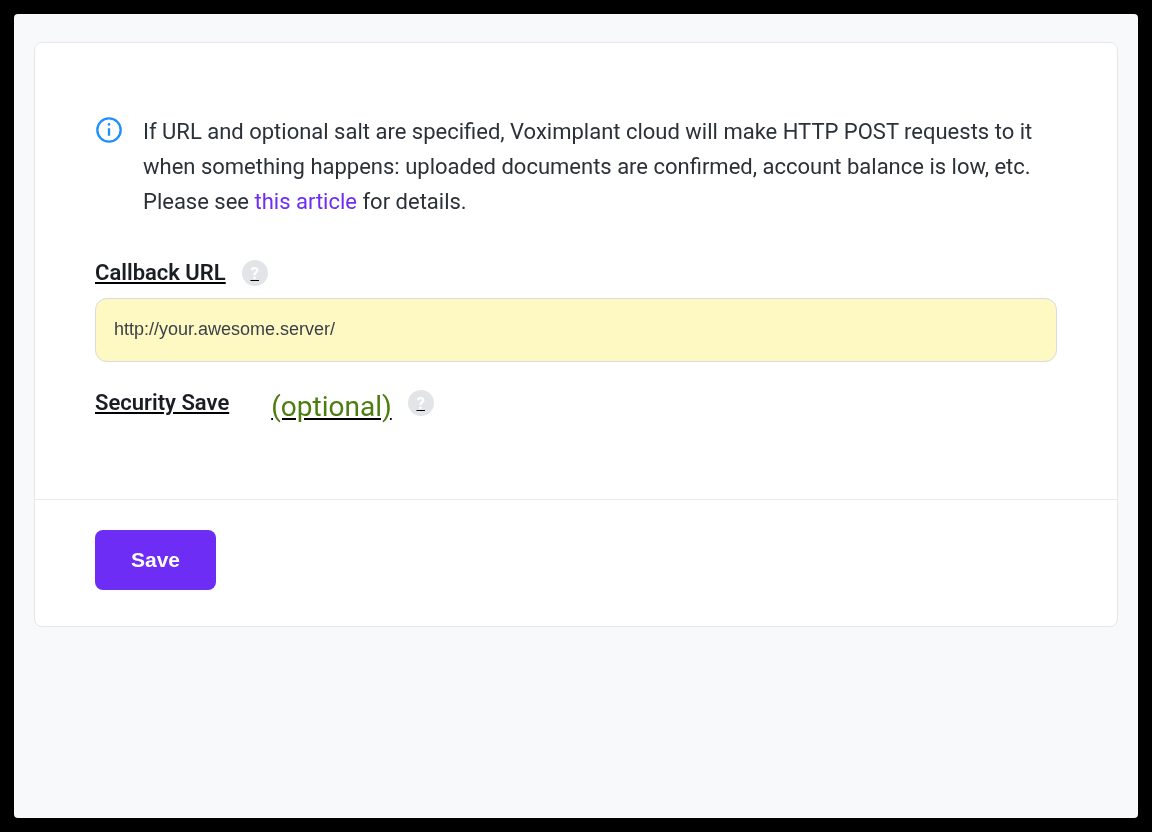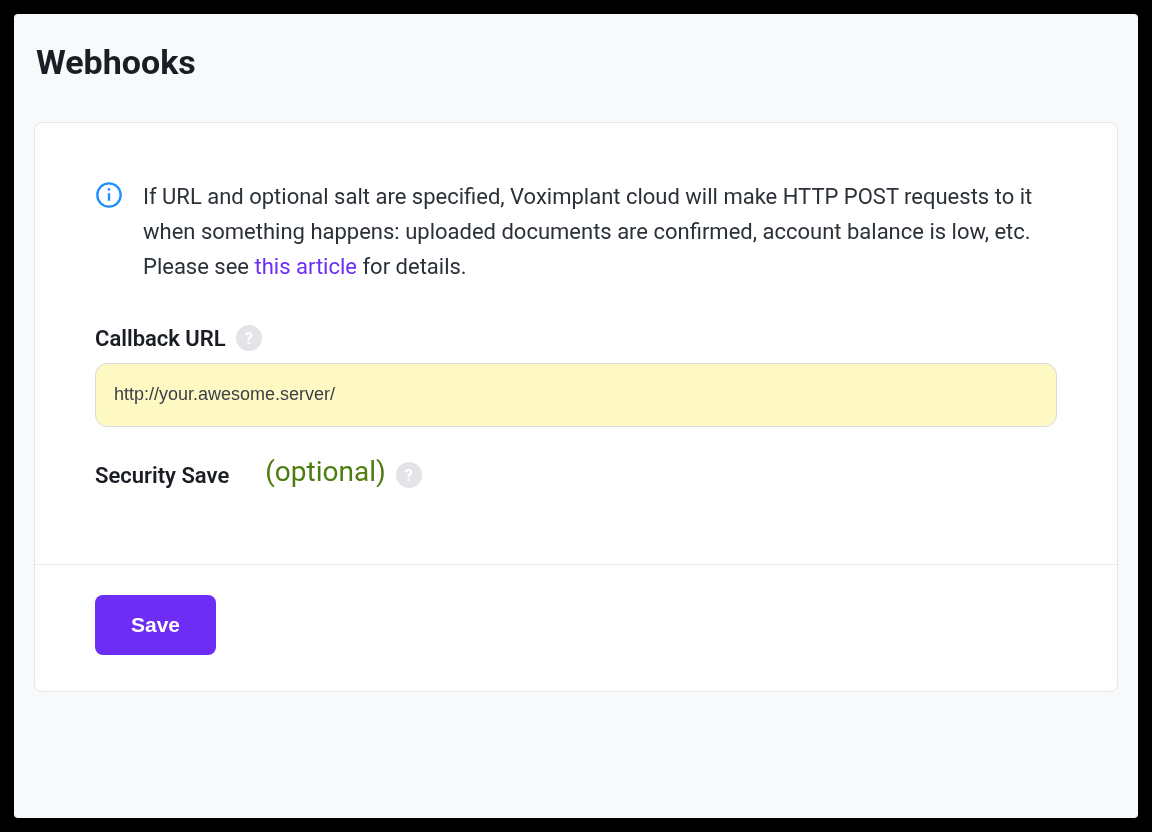--- a/index.html
+++ b/index.html
@@ -34,20 +34,21 @@
       border: 1px solid #e5e7eb;
       border-radius: 8px;
     }
     .card-body {
       padding: 56px 60px 48px 60px;
     }
     .info-row {
       display: flex;
       gap: 20px;
       margin-bottom: 40px;
+      margin-top: 15px;
     }
     .info-icon {
       flex: 0 0 auto;
       width: 28px;
       height: 28px;
       margin-top: 2px;
     }
     .info-text {
       font-size: 22px;
       line-height: 1.6;
@@ -55,23 +56,24 @@
     }
     .info-text a {
       color: #6d2df5;
       text-decoration: none;
     }
     .field-group {
       margin-bottom: 28px;
     }
     .field-label-row {
       display: flex;
-      align-items: flex-end;
-      gap: 10px;
+      align-items: flex-start;
+      gap: 16px;
       margin-bottom: 12px;
+      text-decoration: underline;
     }
     .field-label {
       font-size: 22px;
       font-weight: 600;
       color: #1a1d24;
     }
     .field-optional {
       font-size: 28px;
       color: #4d7c0f;
       font-weight: 400;
@@ -117,21 +119,20 @@
       padding: 18px 36px;
       font-size: 21px;
       font-weight: 600;
       cursor: pointer;
     }
   </style>
 </head>
 <body>
 
 <div class="page">
-  <h1 class="page-title">Webhooks</h1>
 
   <div class="card">
     <div class="card-body">
 
       <div class="info-row">
         <span class="info-icon">
           <svg viewBox="0 0 24 24" width="28" height="28" fill="none" stroke="#1f8fff" stroke-width="2">
             <circle cx="12" cy="12" r="10"></circle>
             <line x1="12" y1="10.5" x2="12" y2="17"></line>
             <circle cx="12" cy="7.2" r="1.1" fill="#1f8fff" stroke="none"></circle>

